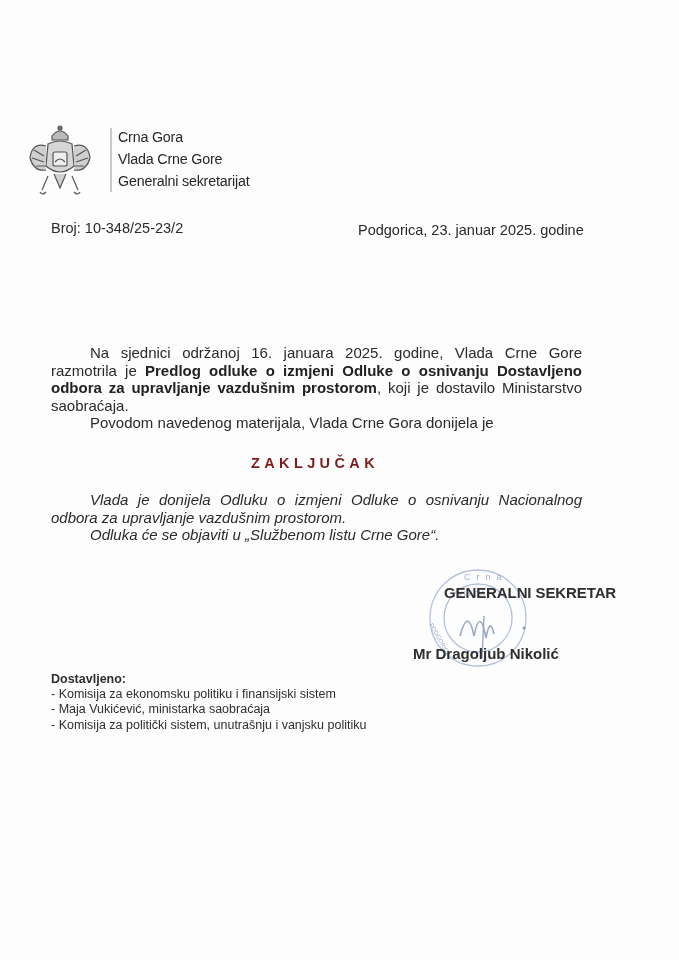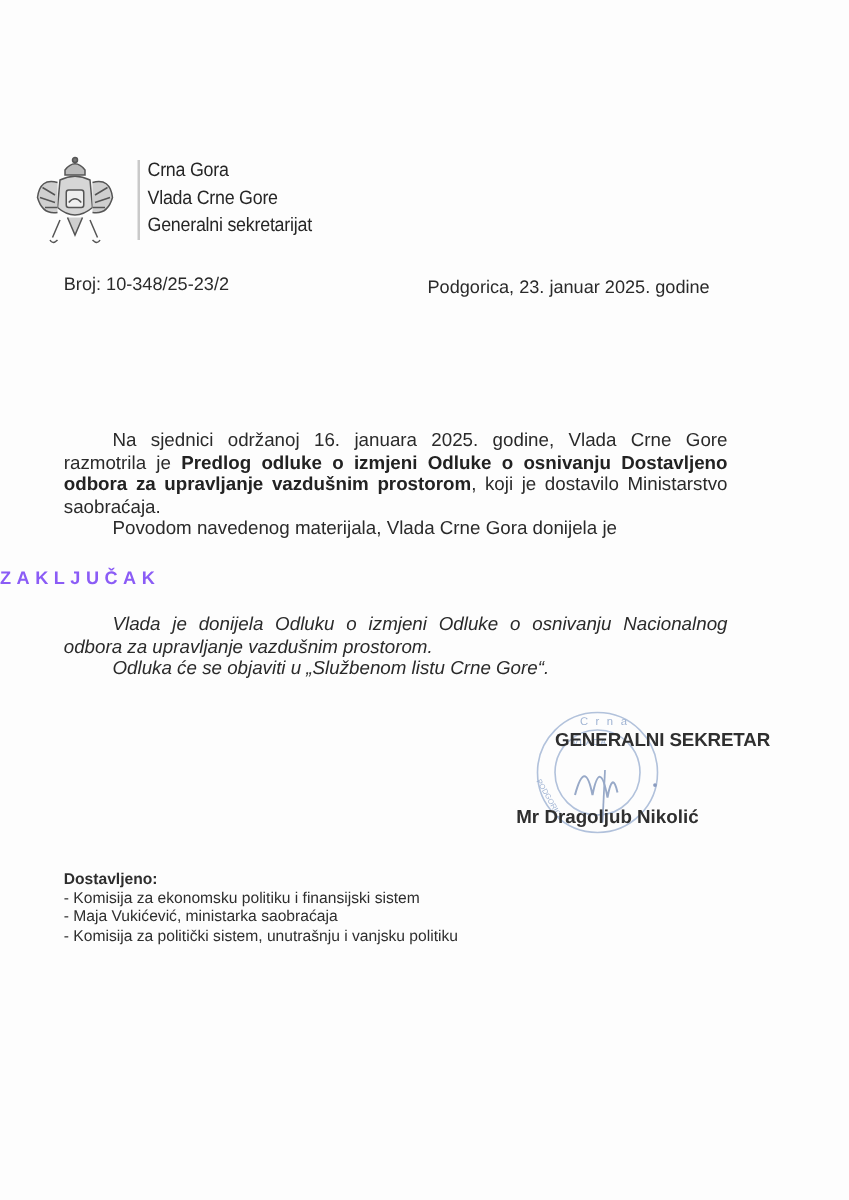--- a/index.html
+++ b/index.html
@@ -8,31 +8,31 @@
       font-family: "Liberation Sans", sans-serif; color: #2a2a2a;
     }
     .abs { position: absolute; }
     .emblem { left: 24px; top: 122px; width: 72px; height: 82px; }
     .divider { left: 110px; top: 128px; width: 2px; height: 64px; background: #c9c9c9; }
     .hdr { left: 118px; font-size: 15.5px; color: #262626; letter-spacing: -0.2px; transform: scaleX(0.92); transform-origin: left; white-space: nowrap; }
     .hdr.h1 { top: 128px; }
     .hdr.h2 { top: 150px; }
     .hdr.h3 { top: 172px; }
     .broj { left: 51px; top: 220px; font-size: 14.5px; white-space: nowrap; }
-    .place { left: 342px; top: 222px; font-size: 14.5px; white-space: nowrap; }
+    .place { left: 358px; top: 222px; font-size: 14.5px; white-space: nowrap; }
     .body-text { left: 51px; width: 531px; font-size: 15px; line-height: 17.6px; text-align: justify; }
     .para1 { top: 344px; }
     .para1 .ind, .para2 .ind { display: inline-block; width: 39px; }
     .last-line { text-align-last: left; }
-    .title { left: 0; width: 630px; top: 455px; text-align: left; font-size: 14.5px; font-weight: bold; letter-spacing: 4.4px; color: #8b5cf6; }
+    .title { left: 0; width: 630px; top: 455px; text-align: center; font-size: 14.5px; font-weight: bold; letter-spacing: 4.4px; color: #7f1d1d; }
     .para2 { top: 491px; font-style: italic; }
     .sig-title { left: 396px; top: 584px; font-size: 15px; font-weight: bold; color: #2f2f2f; white-space: nowrap; letter-spacing: -0.1px; margin-left: 48px; }
     .sig-name { left: 413px; top: 601px; font-size: 15px; font-weight: bold; color: #2f2f2f; white-space: nowrap; margin-top: 44px; }
     .stamp { left: 420px; top: 566px; width: 120px; height: 110px; }
-    .dist { left: 51px; top: 696px; font-size: 12.5px; line-height: 15.2px; color: #2e2e2e; }
+    .dist { left: 51px; top: 672px; font-size: 12.5px; line-height: 15.2px; color: #2e2e2e; }
     .dist .dh { font-weight: bold; }
     b { font-weight: bold; color: #222; }
   </style>
 </head>
 <body>
 
 <div class="abs emblem">
   <svg width="72" height="82" viewBox="0 0 72 82">
     <g fill="none" stroke="#555" stroke-width="1.2">
 

